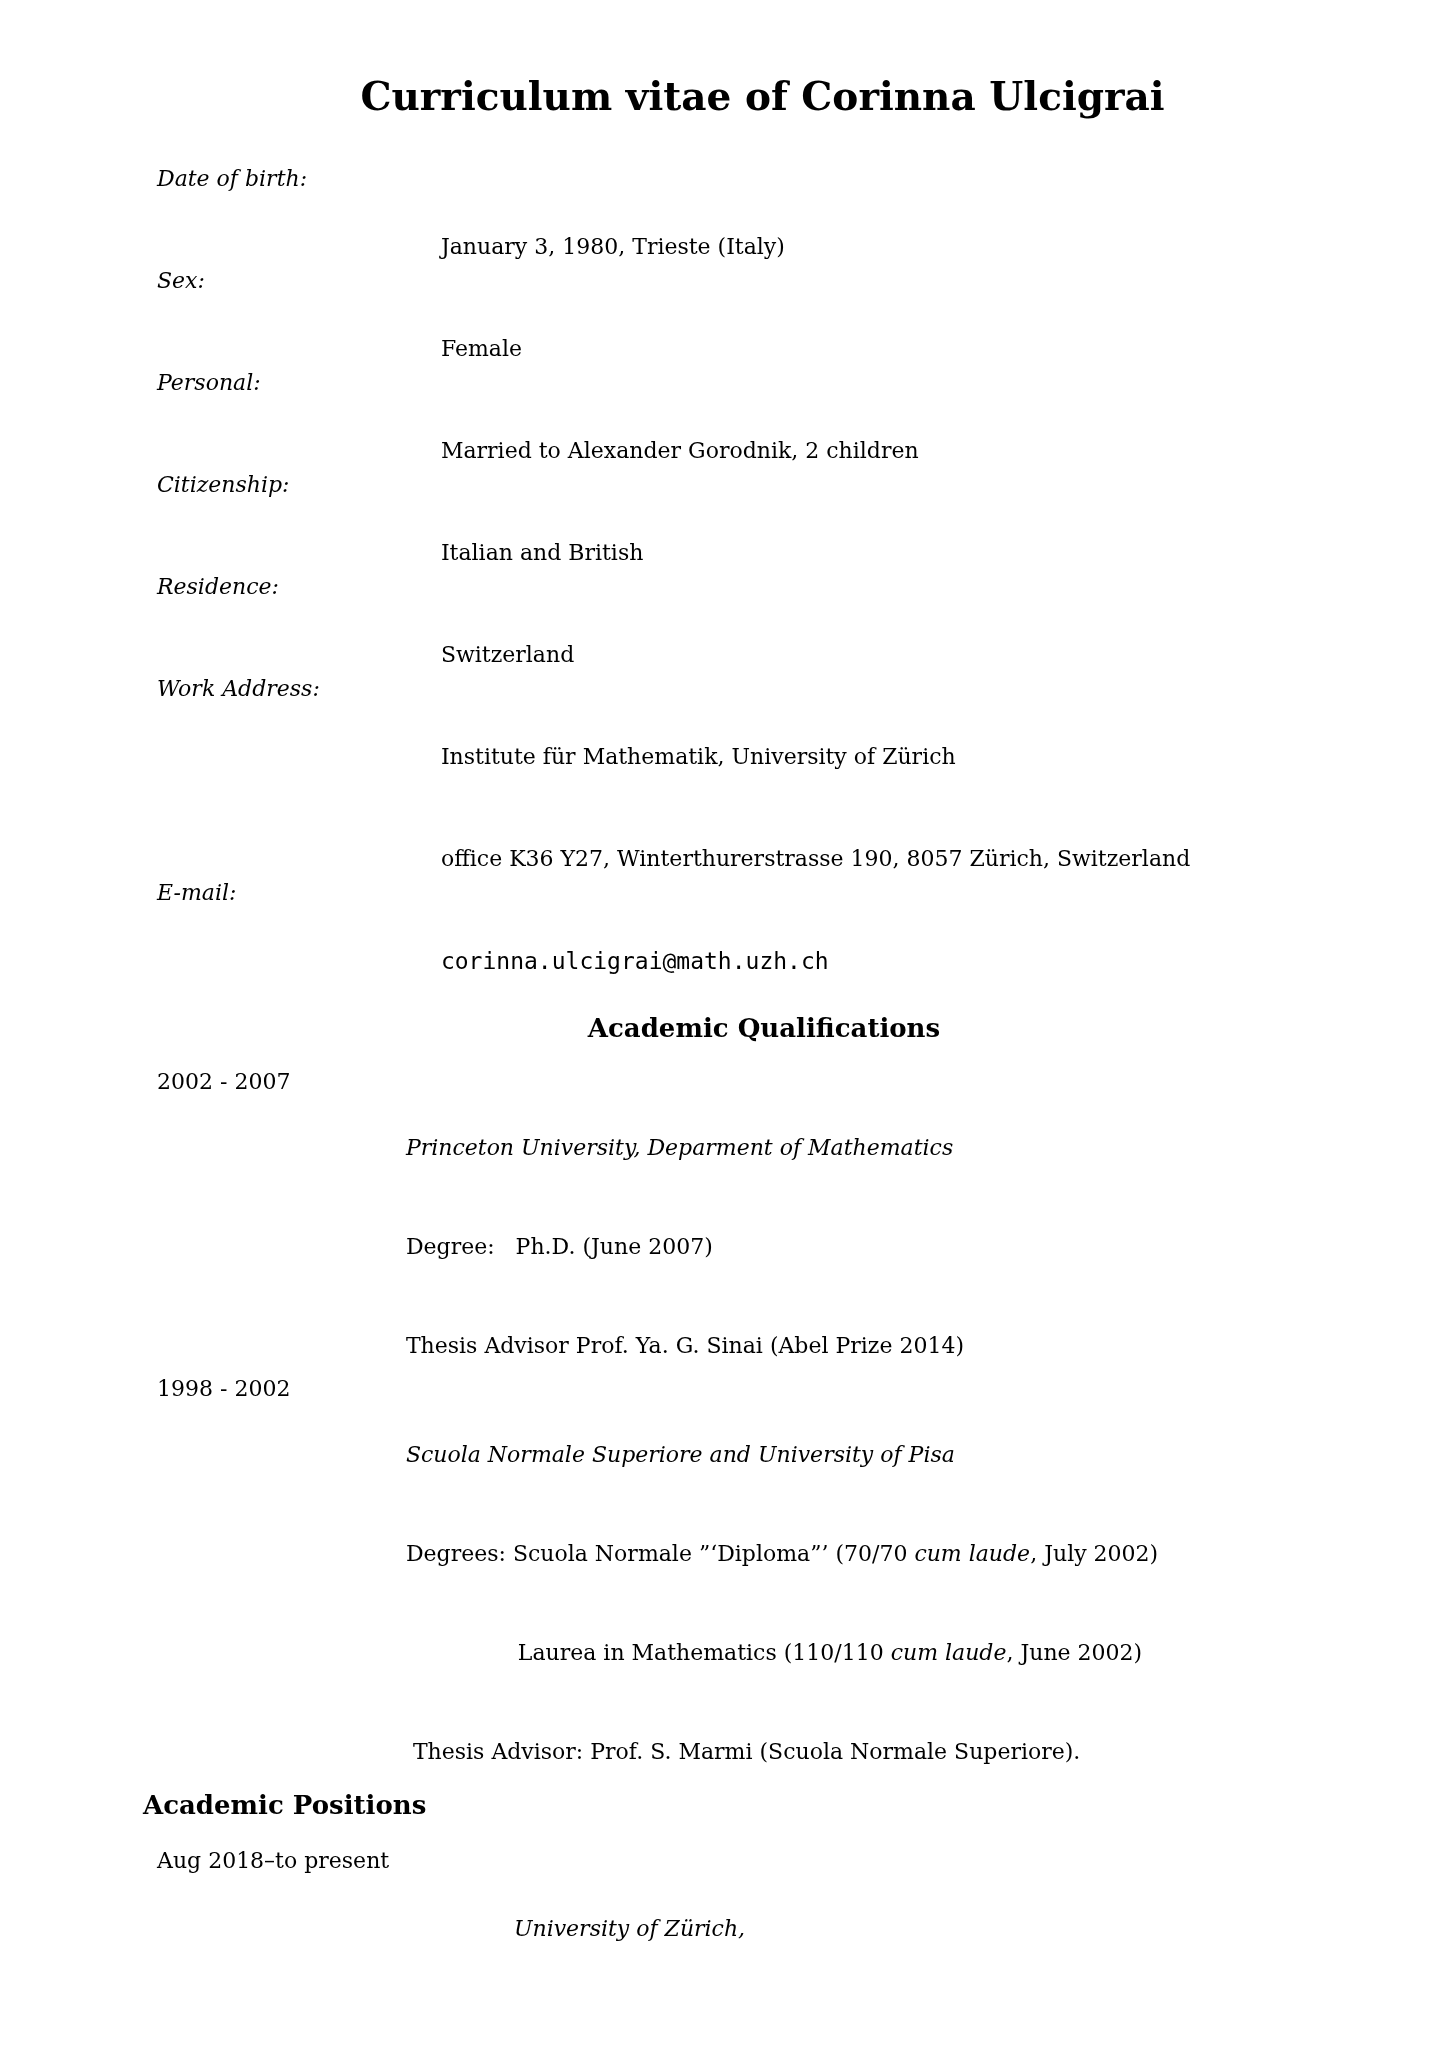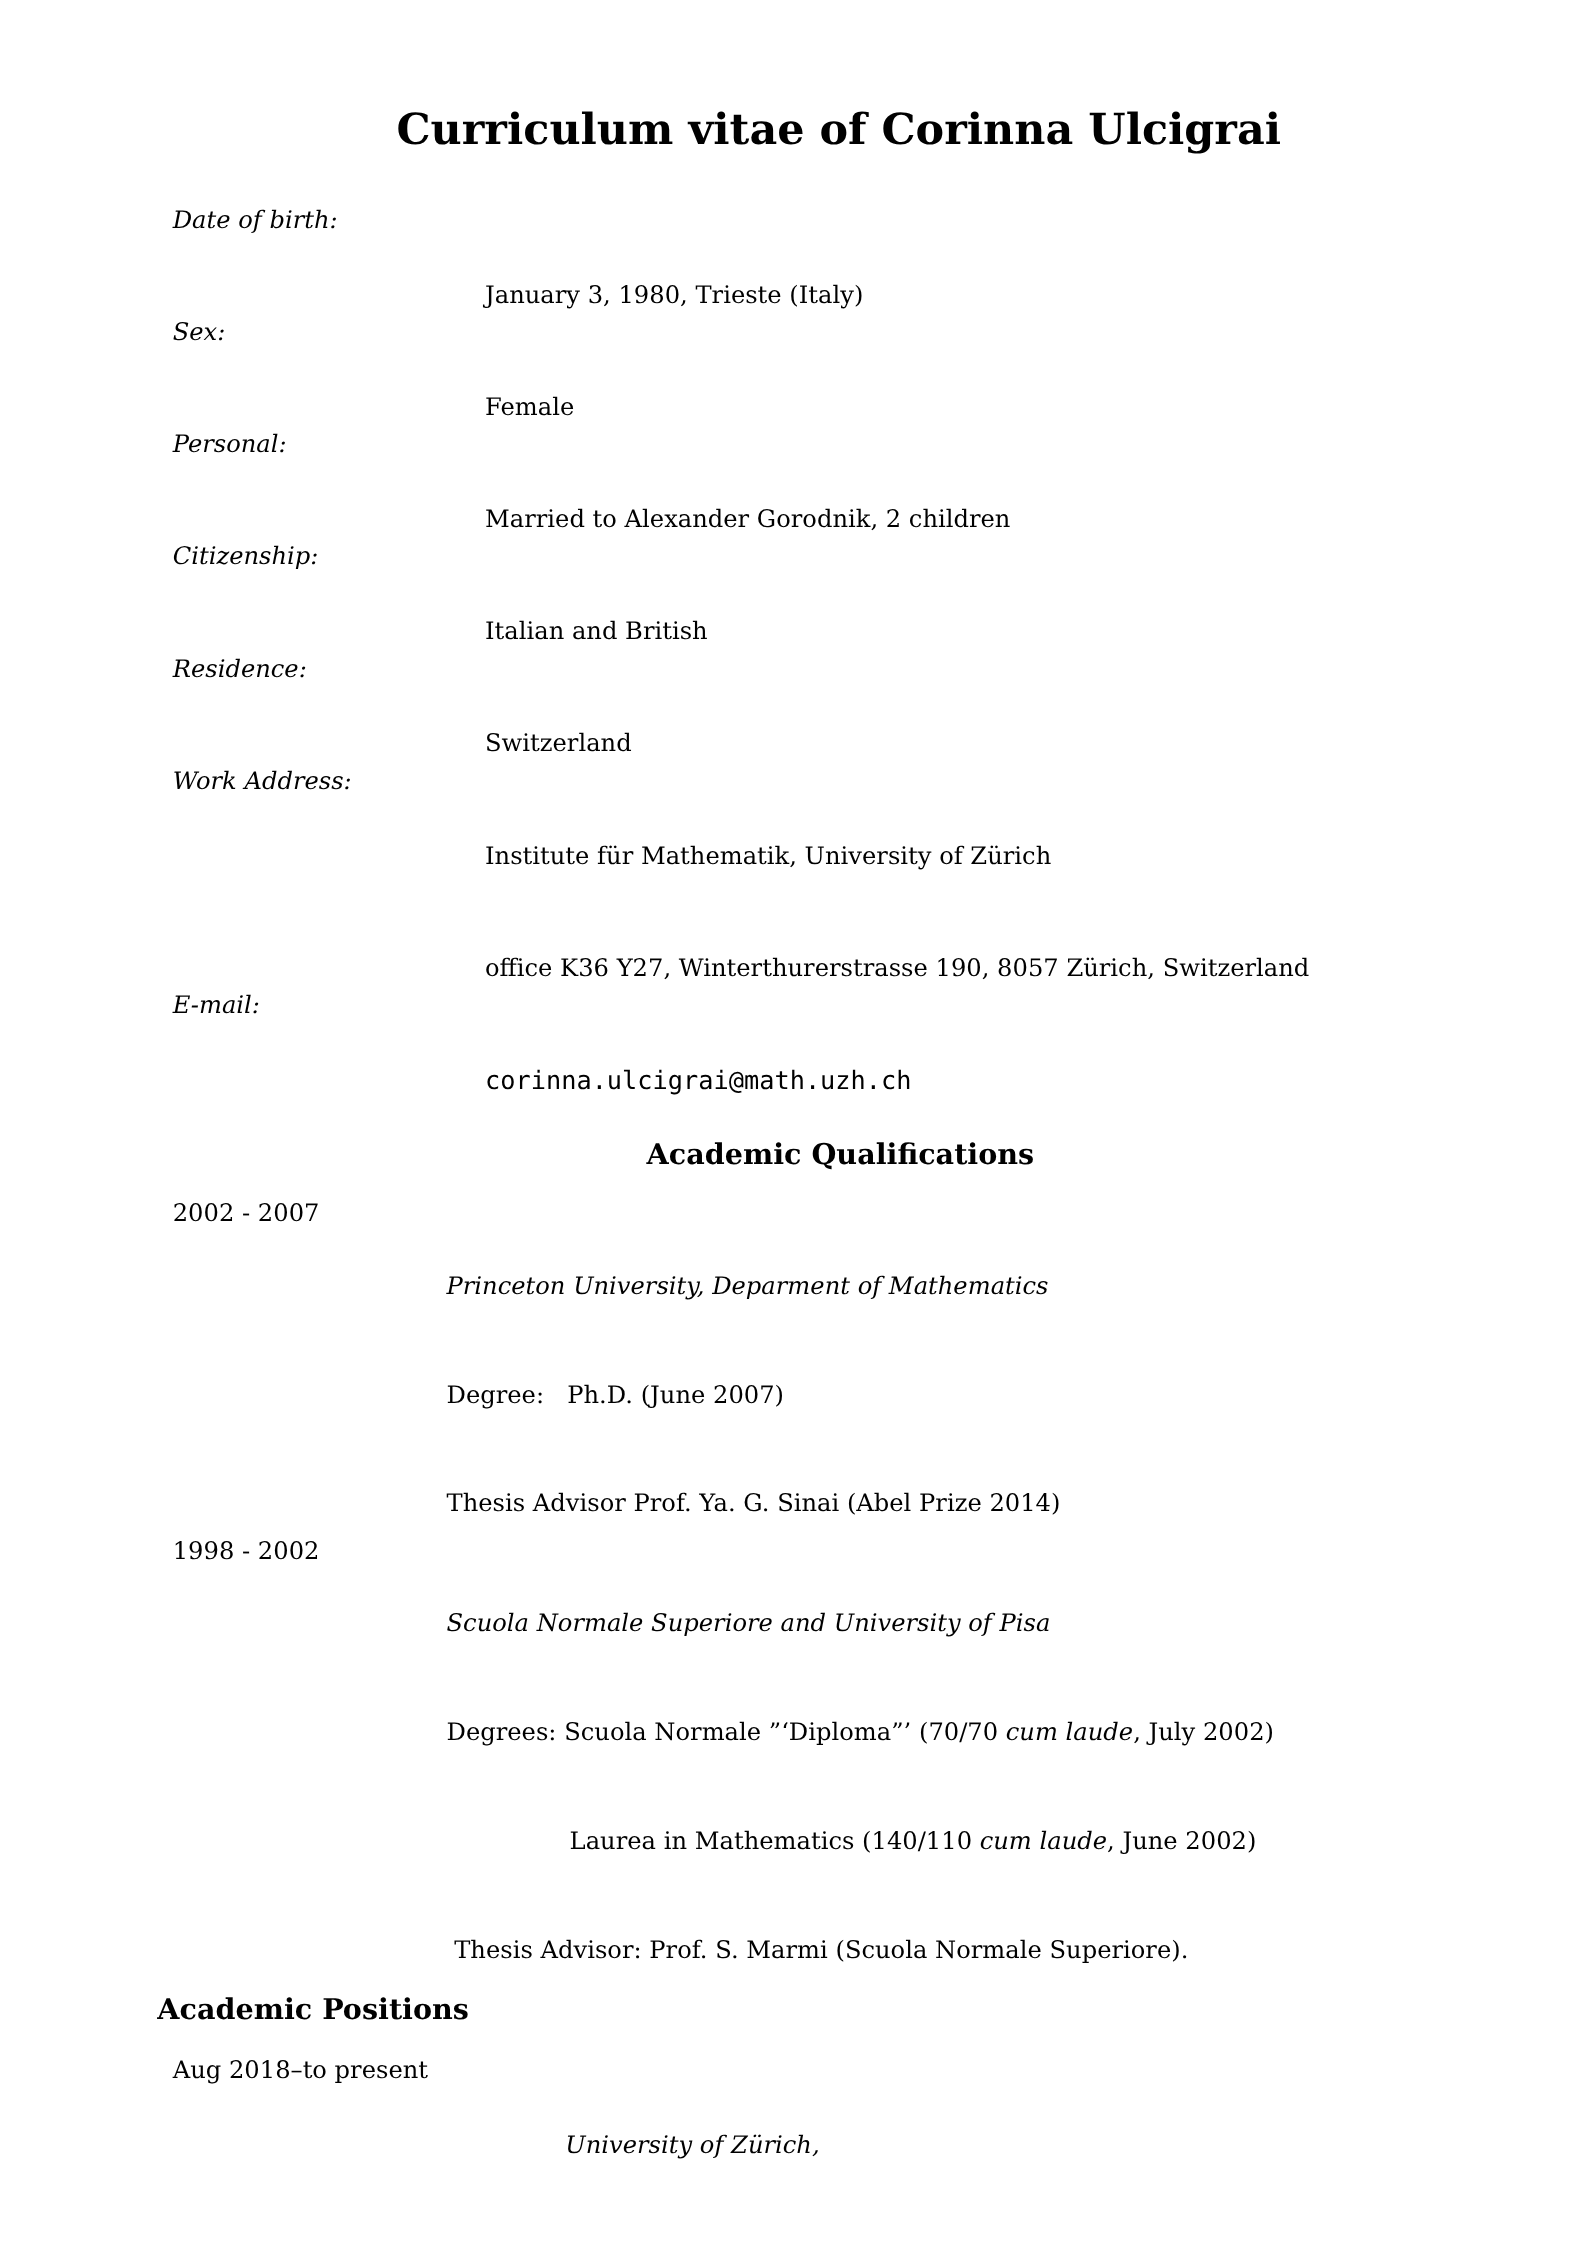--- a/index.html
+++ b/index.html
@@ -6,21 +6,21 @@
   html, body { background:#ffffff; }
   body {
     width:1449px; height:2048px; position:relative; overflow:hidden;
     color:#000000;
     font-family:"DejaVu Serif","Liberation Serif",serif;
     font-size:22px;
   }
   .content { position:absolute; left:140px; top:0; width:1245px; }
 
   .title {
-    padding-top:98px;
+    padding-top:76px;
     font-size:39px; line-height:40px; font-weight:bold;
     text-align:center;
   }
 
   .info { margin:46px 0 0 17px; }
   .info-row { display:flex; }
   .info-label { width:200px; flex:none; font-style:italic; line-height:34px; }
   .info-value { flex:1; }
   .line { white-space:pre; line-height:34px; }
 
@@ -143,21 +143,21 @@
         <div class="entry-lines">
 
         <div class="line">
               
             <span class="seg i">Scuola Normale Superiore and University of Pisa</span></div>
           <div class="line">
               
             <span class="seg">Degrees: Scuola Normale ”‘Diploma”’ (70/70 </span><span class="seg i">cum laude</span><span class="seg">, July 2002)</span></div>
           <div class="line">
               
-            <span class="seg">                Laurea in Mathematics (140/110 </span><span class="seg i">cum laude</span><span class="seg">, June 2002)</span></div>
+            <span class="seg">                Laurea in Mathematics (110/110 </span><span class="seg i">cum laude</span><span class="seg">, June 2002)</span></div>
           <div class="line">
               
             <span class="seg"> Thesis Advisor: Prof. S. Marmi (Scuola Normale Superiore).</span></div>
         </div>
       </div>
     </div>
 
   <h2 class="heading-ap">Academic Positions</h2>
 
   <div class="pos-list">

